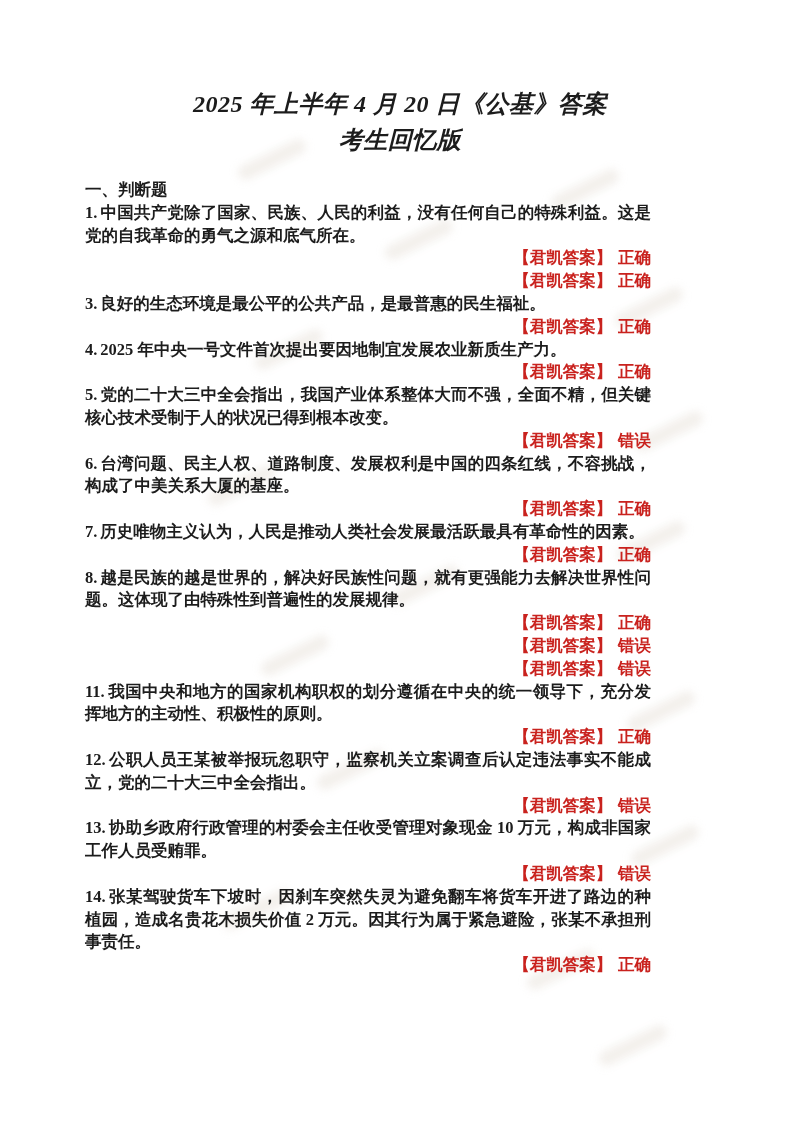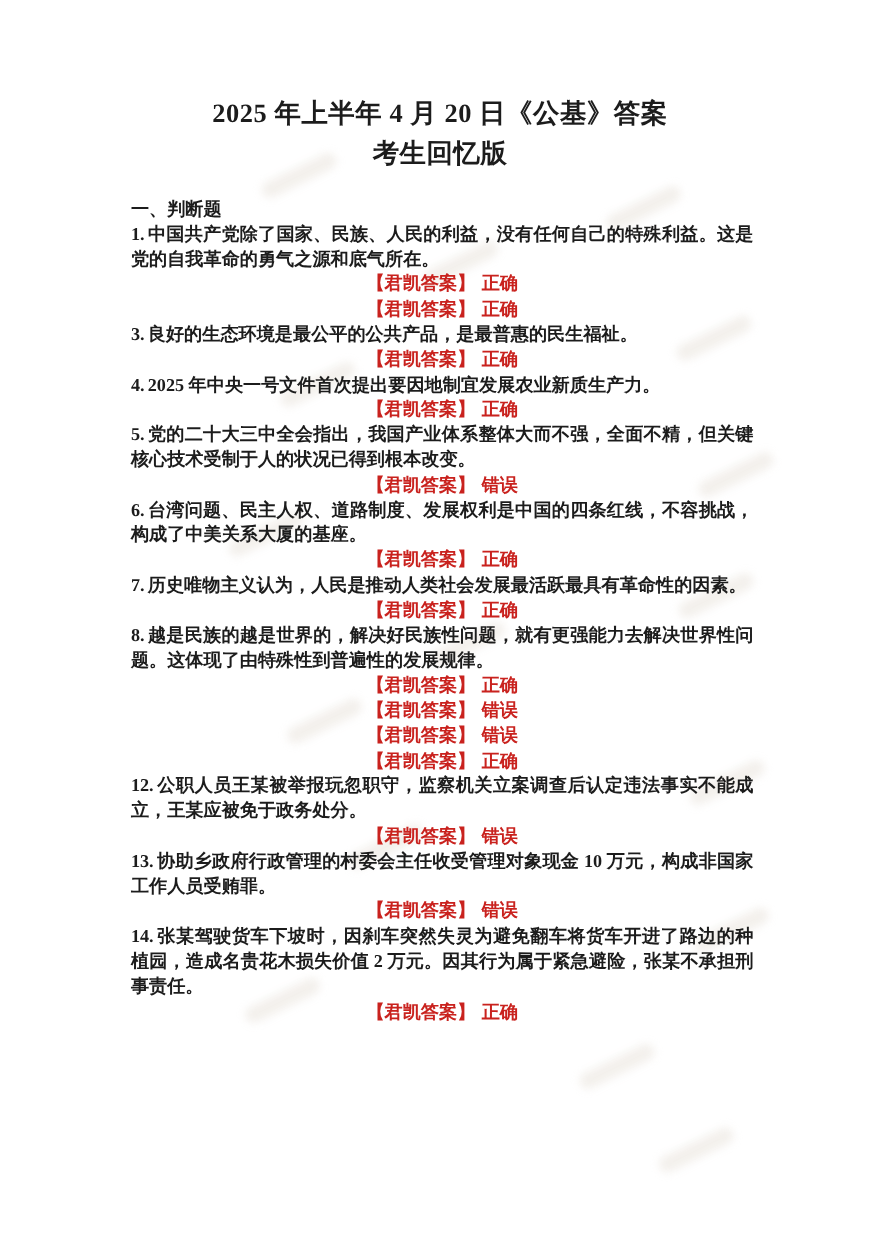--- a/index.html
+++ b/index.html
@@ -28,41 +28,42 @@
     border-radius: 8px;
     background: rgba(202, 186, 168, 0.22);
     filter: blur(4px);
     transform: rotate(-26deg);
   }
   .titles {
     position: relative;
     z-index: 1;
     padding-top: 86px;
     text-align: center;
+    font-style: italic;
   }
   .title-line {
     margin: 0;
     font-size: 24px;
     line-height: 36px;
     font-weight: bold;
     letter-spacing: 0.5px;
   }
   .content {
     position: relative;
     z-index: 1;
     width: 566px;
-    margin: 21px 0 0 119px;
+    margin: 21px 0 0 85px;
     font-size: 16.5px;
     line-height: 22.8px;
   }
   .content p { margin: 0; }
   .section-heading { text-align: left; }
   .q-text { text-align: justify; }
   .q-num { margin-right: 0.18em; }
-  .answer { color: var(--answer-red); text-align: center; font-family: Liberation Serif, serif; }
+  .answer { color: var(--answer-red); text-align: right; font-family: Liberation Serif, serif; }
   .a-verdict { margin-left: 0.35em; }
 </style>
 </head>
 <body>
 
 <div class="page">
 
   <div class="watermark-layer">
     <div class="smudge" style="left:235px; top:152px;"></div>
     <div class="smudge" style="left:548px; top:182px;"></div>
@@ -131,25 +132,26 @@
 
   <div class="q-block">
     <p class="answer"><span class="a-label">【君凯答案】</span><span class="a-verdict">错误</span></p>
   </div>
 
   <div class="q-block">
     <p class="answer"><span class="a-label">【君凯答案】</span><span class="a-verdict">错误</span></p>
   </div>
 
   <div class="q-block">
+    <p class="q-text"><span class="q-num">11.</span><span class="q-body">我国中央和地方的国家机构职权的划分遵循在中央的统一领导下，充分发挥地方的主动性、积极性的原则。</span></p>
     <p class="answer"><span class="a-label">【君凯答案】</span><span class="a-verdict">正确</span></p>
   </div>
 
   <div class="q-block">
-    <p class="q-text"><span class="q-num">12.</span><span class="q-body">公职人员王某被举报玩忽职守，监察机关立案调查后认定违法事实不能成立，王某应被免于政务处分。</span></p>
+    <p class="q-text"><span class="q-num">12.</span><span class="q-body">公职人员王某被举报玩忽职守，监察机关立案调查后认定违法事实不能成立，党的二十大三中全会指出。</span></p>
     <p class="answer"><span class="a-label">【君凯答案】</span><span class="a-verdict">错误</span></p>
   </div>
 
   <div class="q-block">
     <p class="q-text"><span class="q-num">13.</span><span class="q-body">协助乡政府行政管理的村委会主任收受管理对象现金 10 万元，构成非国家工作人员受贿罪。</span></p>
     <p class="answer"><span class="a-label">【君凯答案】</span><span class="a-verdict">错误</span></p>
   </div>
 
   <div class="q-block">
     <p class="q-text"><span class="q-num">14.</span><span class="q-body">张某驾驶货车下坡时，因刹车突然失灵为避免翻车将货车开进了路边的种植园，造成名贵花木损失价值 2 万元。因其行为属于紧急避险，张某不承担刑事责任。</span></p>

